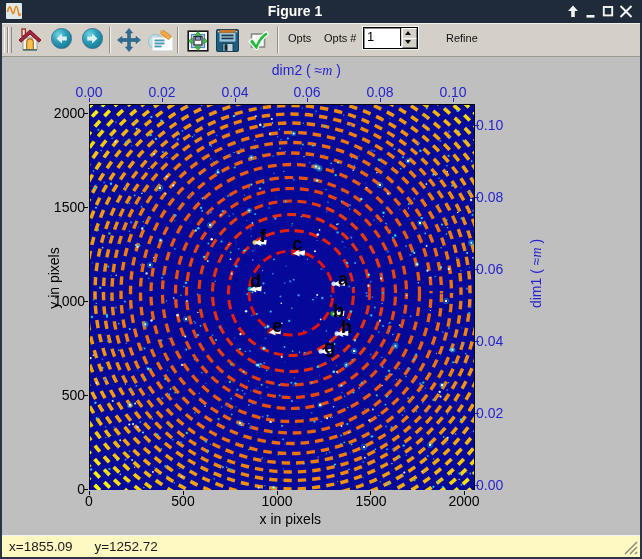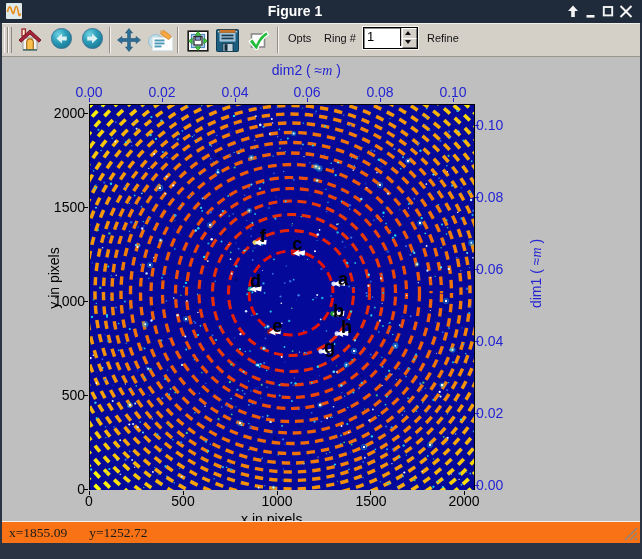--- a/index.html
+++ b/index.html
@@ -16,22 +16,22 @@
            border-top:1px solid #f0eeea;border-bottom:1px solid #9c978e;}
   .sep{top:3px;width:0px;height:26px;border-left:1px solid #928d84;border-right:1px solid #f5f3ef;}
   .grip{top:3px;width:2px;height:26px;border-left:1px solid #f5f3ef;border-right:1px solid #8e8981;}
   .tblabel{top:8px;font-size:11px;color:#111;}
   
   #canvas{left:2px;top:57px;width:638px;height:478px;background:#bfbfbf;}
   #plot{left:87px;top:47px;width:384px;height:384px;border:1px solid #000;background:#000788;}
   .tick{font-size:14px;color:#000;}
   .btick{font-size:14px;color:#2424d2;}
   
-  #status{left:2px;top:521px;width:638px;height:21px;background:#f97316;
-          border-top:1px solid #f4f2ee;color:#1a1a1a;font-size:13.5px;line-height:21px;font-family:Liberation Serif, serif;}
+  #status{left:2px;top:535px;width:638px;height:21px;background:#fef9c3;
+          border-top:1px solid #f4f2ee;color:#1a1a1a;font-size:13.5px;line-height:21px;}
 </style>
 </head>
 <body>
 <div class="abs" id="titlebar">
   <div class="abs" id="titleicon"><svg width="16" height="16" viewBox="0 0 16 16">
         <path d="M1.5 9 C2.5 3.5 4 2.5 5 5.5 C6 8.5 7 12.5 8 9.5 C8.6 7.5 9 3.5 10.3 3.5 C11.6 3.5 12 8 12.7 11 C13.3 13.5 14 12.5 14.6 10.5" fill="none" stroke="#e88b1a" stroke-width="1.6"></path>
       </svg></div>
   <div class="abs" id="title">Figure 1</div>
   <div class="abs" style="left:566px;top:4px;"><svg width="14" height="15" viewBox="0 0 14 15">
         <path d="M7 1.5 L12 7 L8.8 7 L8.8 13 L5.2 13 L5.2 7 L2 7 Z" fill="#f4f4f4"></path>
@@ -125,30 +125,30 @@
 </svg></div>
 <div class="abs" style="left:245px;top:4px;width:24px;height:24px;">
 <svg width="24" height="24" viewBox="0 0 24 24">
 <rect x="4.5" y="6" width="13" height="13" fill="#fff" stroke="#8a8a8a" stroke-width="1.6"></rect>
 <path d="M2 13.5 L5.5 10.5 L9 15.5 Q12.5 7.5 19.5 3.5 L21.5 6.5 Q13.5 12 10.5 21.5 L8.5 21.5 Z" fill="#23bc3c" stroke="#ffffff" stroke-width="1.2"></path>
 </svg></div>
   <div class="abs sep" style="left:107px;"></div>
   <div class="abs sep" style="left:175px;"></div>
   <div class="abs sep" style="left:275px;"></div>
   <div class="abs tblabel" style="left:286px;">Opts</div>
-  <div class="abs tblabel" style="left:322px;">Ring #</div>
+  <div class="abs tblabel" style="left:322px;">Opts #</div>
   <div class="abs" style="left:361px;top:3px;width:53px;height:20px;background:#fff;border:1px solid #000;box-shadow:inset 1px 1px 0 #888,0 0 0 1px #f8f6f2;"></div>
   <div class="abs" style="left:365px;top:5px;font-size:13px;color:#000;">1</div>
   <div class="abs" style="left:398px;top:4px;width:15px;height:18px;background:#d4d0c8;border-left:1px solid #111;">
 <div class="abs" style="left:1px;top:0px;width:13px;height:9px;background:#d4d0c8;border:1px solid #fff;border-right-color:#777;border-bottom-color:#777;"></div>
 <div class="abs" style="left:1px;top:9.5px;width:13px;height:8.5px;background:#d4d0c8;border:1px solid #fff;border-right-color:#777;border-bottom-color:#777;"></div>
 <div class="abs" style="left:4.2px;top:3px;width:0;height:0;border-left:3.4px solid transparent;border-right:3.4px solid transparent;border-bottom:4px solid #111;"></div>
 <div class="abs" style="left:4.2px;top:12px;width:0;height:0;border-left:3.4px solid transparent;border-right:3.4px solid transparent;border-top:4px solid #111;"></div>
 </div>
-  <div class="abs tblabel" style="left:425px;">Refine</div>
+  <div class="abs tblabel" style="left:444px;">Refine</div>
 </div>
 
 <div class="abs" id="canvas">
   <div class="abs" id="plot"><svg width="384" height="385" viewBox="0 0 384 385">
 <rect width="384" height="385" fill="#040999"></rect>
 <circle cx="245.5" cy="9.6" r="1.0" fill="#01056e" opacity="0.8"></circle>
 <circle cx="53.6" cy="39.5" r="1.6" fill="#051097" opacity="0.8"></circle>
 <circle cx="33.4" cy="162.4" r="0.6" fill="#01056e" opacity="0.8"></circle>
 <circle cx="89.3" cy="231.8" r="1.4" fill="#051097" opacity="0.8"></circle>
 <circle cx="161.1" cy="172.9" r="1.0" fill="#0a13ae" opacity="0.8"></circle>
@@ -1210,21 +1210,21 @@
 <div class="abs btick" style="left:474px;top:348px;">0.02</div>
 <div class="abs" style="left:473px;top:356px;width:4px;height:1px;background:#2424d2;"></div>
 <div class="abs btick" style="left:474px;top:276px;">0.04</div>
 <div class="abs" style="left:473px;top:284px;width:4px;height:1px;background:#2424d2;"></div>
 <div class="abs btick" style="left:474px;top:204px;">0.06</div>
 <div class="abs" style="left:473px;top:212px;width:4px;height:1px;background:#2424d2;"></div>
 <div class="abs btick" style="left:474px;top:132px;">0.08</div>
 <div class="abs" style="left:473px;top:140px;width:4px;height:1px;background:#2424d2;"></div>
 <div class="abs btick" style="left:474px;top:60px;">0.10</div>
 <div class="abs" style="left:473px;top:68px;width:4px;height:1px;background:#2424d2;"></div>
-<div class="abs tick" style="left:239px;top:454px;width:80px;text-align:left;">x in pixels</div>
+<div class="abs tick" style="left:239px;top:454px;width:80px;text-align:right;">x in pixels</div>
 <div class="abs tick" style="left:12px;top:213px;width:80px;text-align:center;white-space:nowrap;transform:rotate(-90deg);">y in pixels</div>
 <div class="abs btick" style="left:219px;top:5px;width:120px;text-align:right;">dim2 ( ≈<i style="font-family:'Liberation Serif',serif;">m</i> )</div>
 <div class="abs btick" style="left:474px;top:208px;width:120px;text-align:center;white-space:nowrap;transform:rotate(-90deg);">dim1 ( ≈<i style="font-family:'Liberation Serif',serif;">m</i> )</div>
 </div>
 
 <div class="abs" id="status">
   <span style="margin-left:7px;">x=1855.09</span><span style="margin-left:22px;">y=1252.72</span>
   <svg class="abs" style="right:2px;bottom:2px;" width="14" height="14" viewBox="0 0 14 14">
 <g stroke="#8a8578" stroke-width="1.4">
 <line x1="13" y1="1" x2="1" y2="13"></line>

